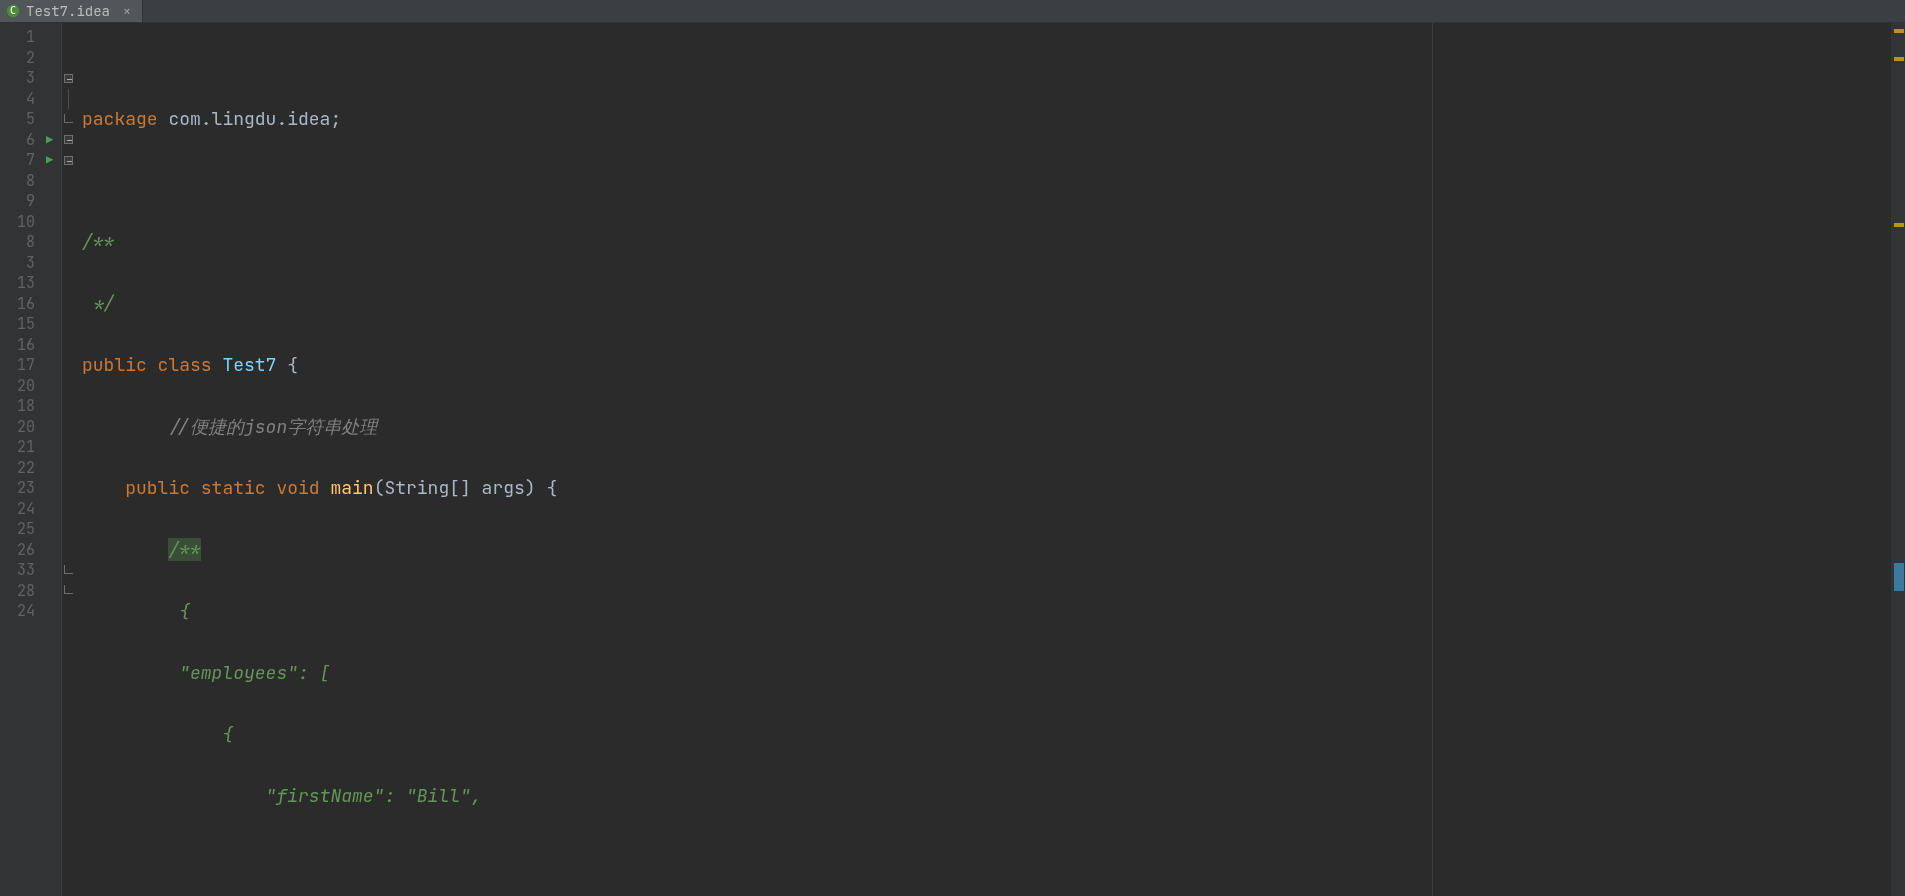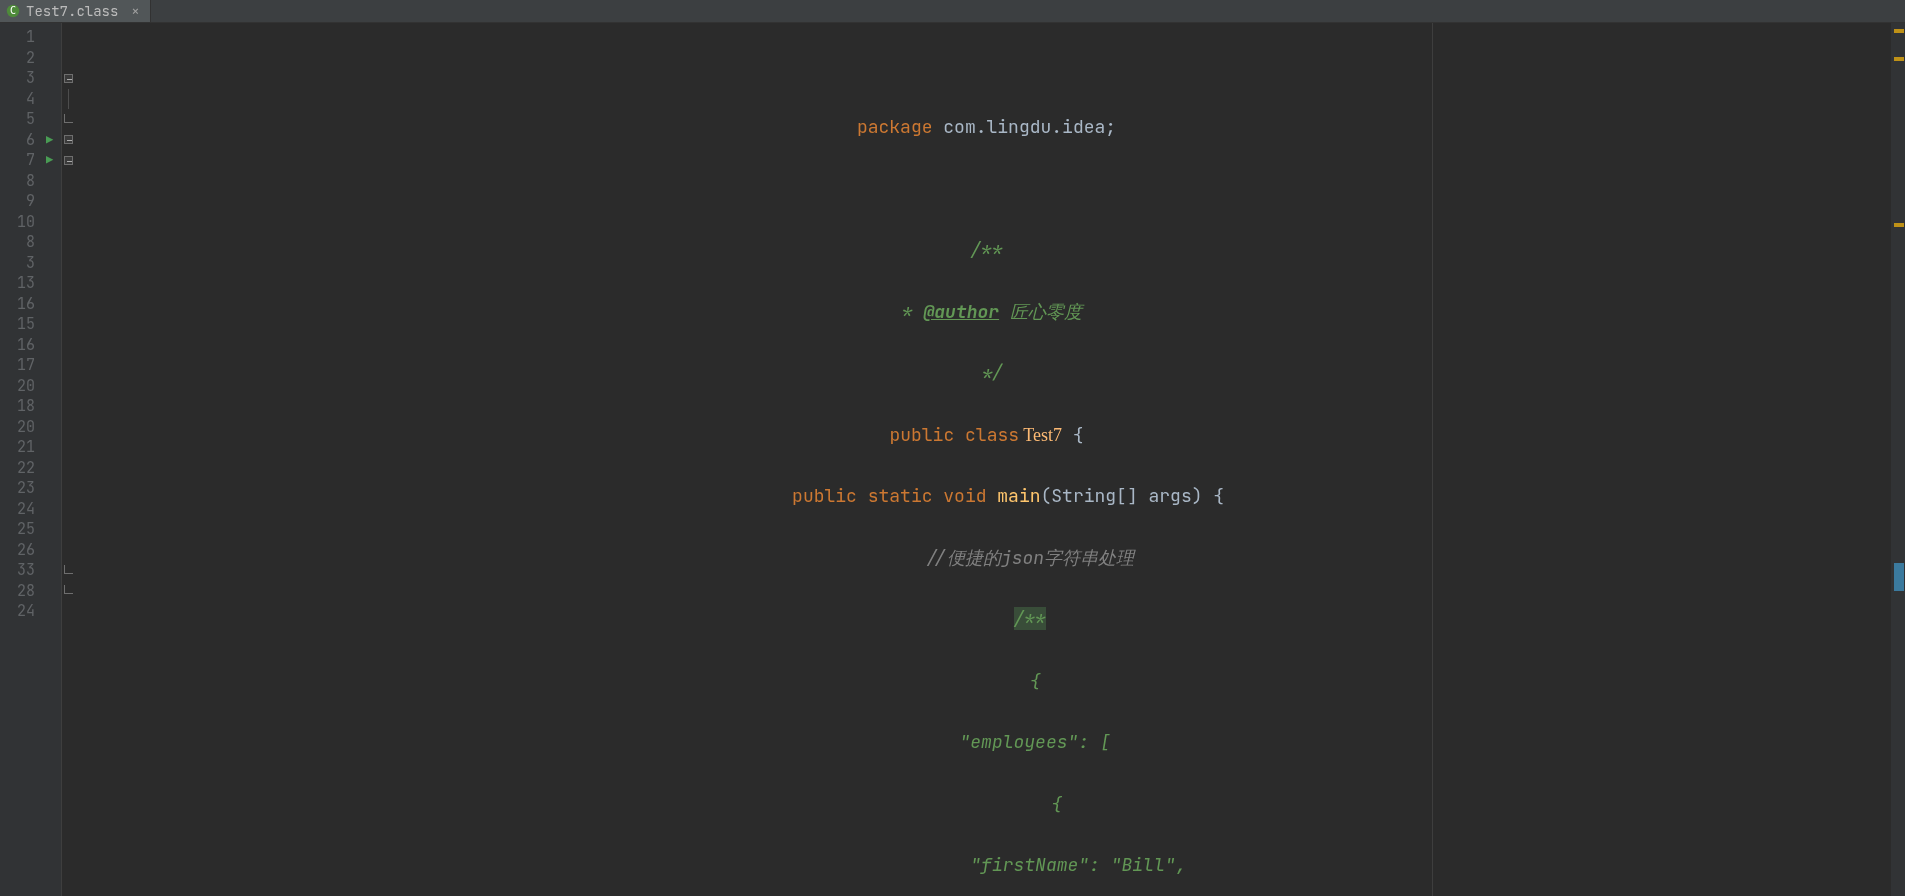--- a/index.html
+++ b/index.html
@@ -90,31 +90,30 @@
     border-left: 1px solid #6e6e6e;
     border-bottom: 1px solid #6e6e6e;
     margin-bottom: 2px;
   }
   .fold-line {
     width: 1px; height: 100%; background:#4d4d4d;
   }
 
   .code {
     flex: 1;
-    padding-top: 12px;
+    padding-top: 4px;
     padding-left: 20px;
     white-space: pre;
     position: relative;
-    text-align: center;
   }
   .code .line { height: 20.5px; }
 
   .kw   { color: #cc7832; }
   .pkg  { color: #a9b7c6; }
-  .cls  { color: #fdba74; font-family: Liberation Serif, serif; }
+  .cls  { color: #7dd3fc; }
   .mth  { color: #ffc66d; }
   .cmt  { color: #808080; font-style: italic; }
   .doc  { color: #629755; font-style: italic; }
   .tag  { color: #629755; font-style: italic; font-weight: bold; text-decoration: underline; }
   .run  { color:#499c54; font-size:12px; }
 
   .rmargin {
     position: absolute;
     top: 0;
     left: 1370px;
@@ -140,21 +139,21 @@
 <body>
 
 <div class="tabbar">
   <div class="tab">
     <span class="tab-icon">
       <svg width="14" height="14" viewBox="0 0 14 14">
         <circle cx="7" cy="7" r="6.2" fill="#4e8a3a"></circle>
         <text x="7" y="10" text-anchor="middle" font-size="10" fill="#ffffff" font-family="monospace">C</text>
       </svg>
     </span>
-    <span>Test7.class</span>
+    <span>Test7.idea</span>
     <span class="close">×</span>
   </div>
 </div>
 
 <div class="editor">
 
   <div class="gutter">
     <div class="ln">1</div>
     <div class="ln">2</div>
     <div class="ln">3</div>
@@ -262,25 +261,24 @@
         <div class="fold-end"></div>
       </div>
   </div>
 
   <div class="code">
     <div class="rmargin"></div>
 
     <div class="line"><span class="kw">package</span><span class="pkg"> com.lingdu.idea;</span></div>
     <div class="line"></div>
     <div class="line"><span class="doc">/**</span></div>
-    <div class="line"><span class="doc"> * </span><span class="tag">@author</span><span class="doc"> 匠心零度</span></div>
     <div class="line"><span class="doc"> */</span></div>
     <div class="line"><span class="kw">public</span><span class="kw"> class</span><span class="cls"> Test7</span><span> {</span></div>
+    <div class="line">        <span class="cmt">//便捷的json字符串处理</span></div>
     <div class="line">    <span class="kw">public</span><span class="kw"> static</span><span class="kw"> void</span><span class="mth"> main</span><span>(String[] args) {</span></div>
-    <div class="line">        <span class="cmt">//便捷的json字符串处理</span></div>
     <div class="line">        <span class="doc docsel">/**</span></div>
     <div class="line">        <span class="doc"> {</span></div>
     <div class="line">        <span class="doc"> "employees": [</span></div>
     <div class="line">        <span class="doc">     {</span></div>
     <div class="line">        <span class="doc">         "firstName": "Bill",</span></div>
     
     
     
     
     

